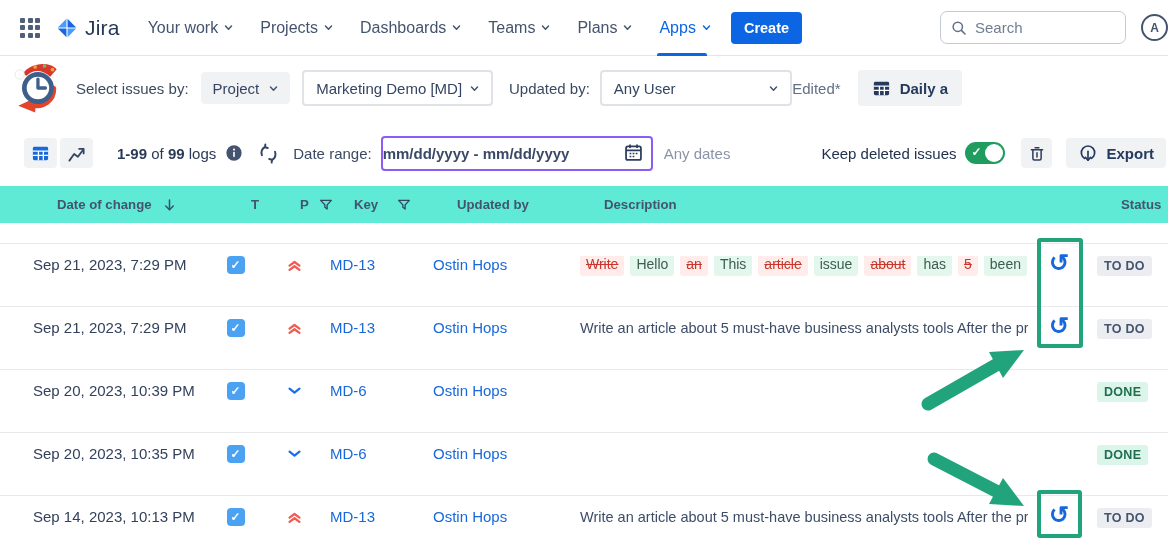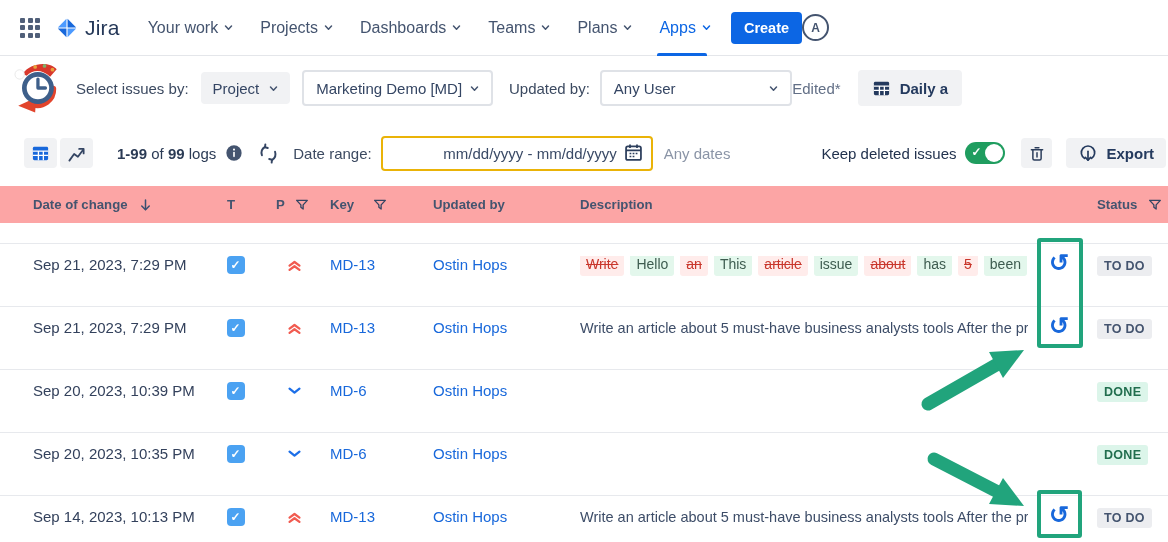--- a/index.html
+++ b/index.html
@@ -58,41 +58,41 @@
   .view-btn { width:33px; height:30px; border:none; border-radius:4px; background:#f1f2f4; display:flex;
               align-items:center; justify-content:center; cursor:pointer; }
   .view-btn + .view-btn { margin-left:3px; }
   .logs-count { margin-left:24px; font-size:15px; color:#2b3b55; white-space:nowrap; }
   .logs-count b { font-weight:700; }
   .icon-btn { background:none; border:none; cursor:pointer; display:flex; align-items:center; justify-content:center; padding:0; }
   .info-btn { margin-left:9px; }
   .refresh-btn { margin-left:15px; }
   .dr-label { margin-left:14px; font-size:15px; color:#3c4a61; white-space:nowrap; }
   .date-input { position:relative; margin-left:9px; width:272px; height:35px; }
-  .date-input input { width:100%; height:100%; border:2px solid #eab308; border-radius:4px; text-align:right;
+  .date-input input { width:100%; height:100%; border:2px solid #8b5cf6; border-radius:4px; text-align:left;
                       padding-right:34px; font-size:15px; color:#344563; outline:none;
-                      font-family:"Liberation Sans", sans-serif; }
+                      font-family:"Liberation Sans", sans-serif;font-weight:bold; }
   .date-input input::placeholder { color:#3a4a66; }
   .date-input .cal { position:absolute; right:9px; top:6px; cursor:pointer; }
   .any-dates { margin-left:11px; font-size:15px; color:#8a94a6; white-space:nowrap; }
   .keep-label { margin-left:auto; font-size:15px; color:#22324e; white-space:nowrap; }
   .toggle { position:relative; margin-left:9px; width:40px; height:22px; background:#1f9d5f; border-radius:11px;
             cursor:pointer; flex:0 0 auto; }
   .toggle::before { content:"\2713"; position:absolute; left:6px; top:3px; color:#fff; font-size:12px; font-weight:700; }
   .toggle .knob { position:absolute; right:2px; top:2px; width:18px; height:18px; background:#fff; border-radius:50%; }
   .trash-btn { margin-left:16px; width:31px; height:30px; background:#f1f2f4; border:none; border-radius:4px;
                display:flex; align-items:center; justify-content:center; cursor:pointer; }
   .export-btn { margin-left:14px; margin-right:2px; height:30px; background:#f1f2f4; border:none; border-radius:4px;
                 display:flex; align-items:center; gap:8px; padding:0 12px; font-size:15px; font-weight:600;
                 color:#243a5e; cursor:pointer; font-family:"Liberation Sans", sans-serif; }
 
   
   .grid-table { position:absolute; top:186px; left:0; width:1168px; }
   .trow, .thead { display:grid; grid-template-columns:220px 42px 58px 100px 148px 460px 62px 78px; }
-  .thead { height:37px; background:#fca5a5; align-items:center; font-size:13.2px; font-weight:700; color:#44546F; }
+  .thead { height:37px; background:#5eead4; align-items:center; font-size:13.2px; font-weight:700; color:#44546F;padding-left:24px; }
   .th { display:flex; align-items:center; gap:10px; }
   .th-date { padding-left:33px; cursor:pointer; }
   .th-t { padding-left:7px; }
   .th-p { padding-left:14px; gap:9px; }
   .th-key { padding-left:10px; gap:18px; }
   .th-updated { padding-left:13px; }
   .th-desc { padding-left:12px; }
   .th-status { padding-left:7px; gap:10px; }
   .funnel { cursor:pointer; }
   .tspacer { height:20px; background:#fff; }
@@ -184,20 +184,27 @@
           </svg>
       </span>
       <span class="nav-item active">
         <span>Apps</span>
         <svg class="chev" viewBox="0 0 12 10">
             <path d="M2 3 L6 7.2 L10 3"></path>
           </svg>
       </span>
     </nav>
     <button class="create-btn">Create</button>
+    <div class="search-box">
+      <svg width="16" height="16" viewBox="0 0 20 20">
+        <circle cx="8.5" cy="8.5" r="5.8" fill="none" stroke="#626f86" stroke-width="1.9"></circle>
+        <path d="M13 13 L17.5 17.5" stroke="#626f86" stroke-width="1.9" stroke-linecap="round"></path>
+      </svg>
+      <input type="text" placeholder="Search" style="">
+    </div>
     <div class="avatar-partial">A</div>
   </header>
 
   <div class="filter-bar">
     <svg class="applogo" viewBox="0 0 64 64">
       <path d="M49 33 a16.5 16.5 0 0 1 -22 16" fill="none" stroke="#E2442C" stroke-width="7" stroke-linecap="round"></path>
       <path fill="#E2442C" d="M31 42 L12 51 L30 58 Z"></path>
       <circle cx="33" cy="32" r="14.5" fill="#fff" stroke="#3E5F8A" stroke-width="5"></circle>
       <path d="M33 32 L33 22.5 M33 32 L41 32" stroke="#3E5F8A" stroke-width="3.5" stroke-linecap="round"></path>
       <path fill="#D8382C" d="M17 17 C24 5 45 3 53 12 L46 20 C38 12 27 12 21 19 Z"></path>

